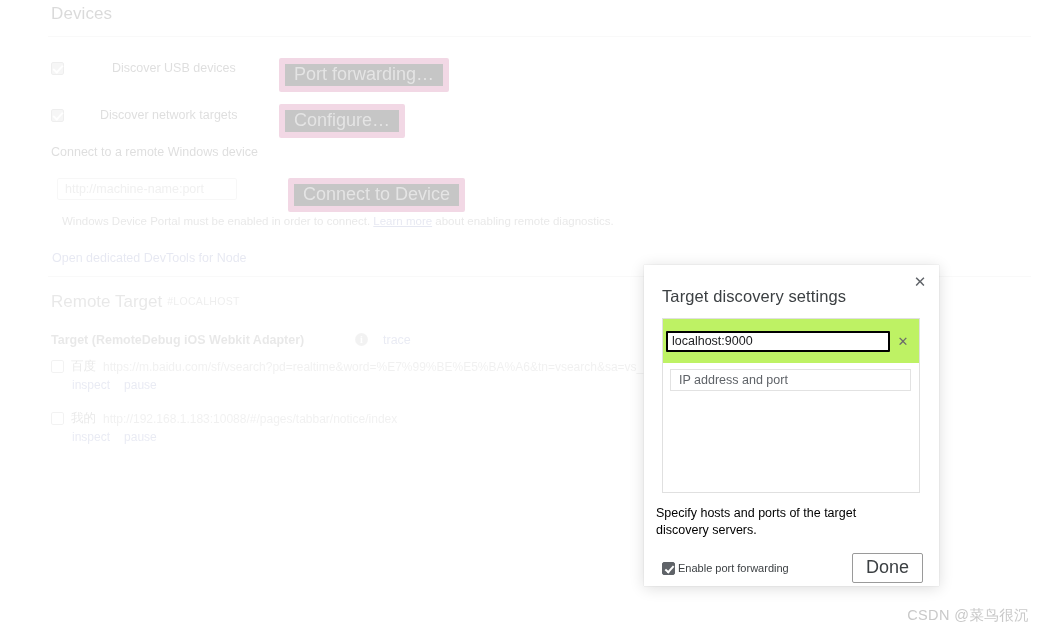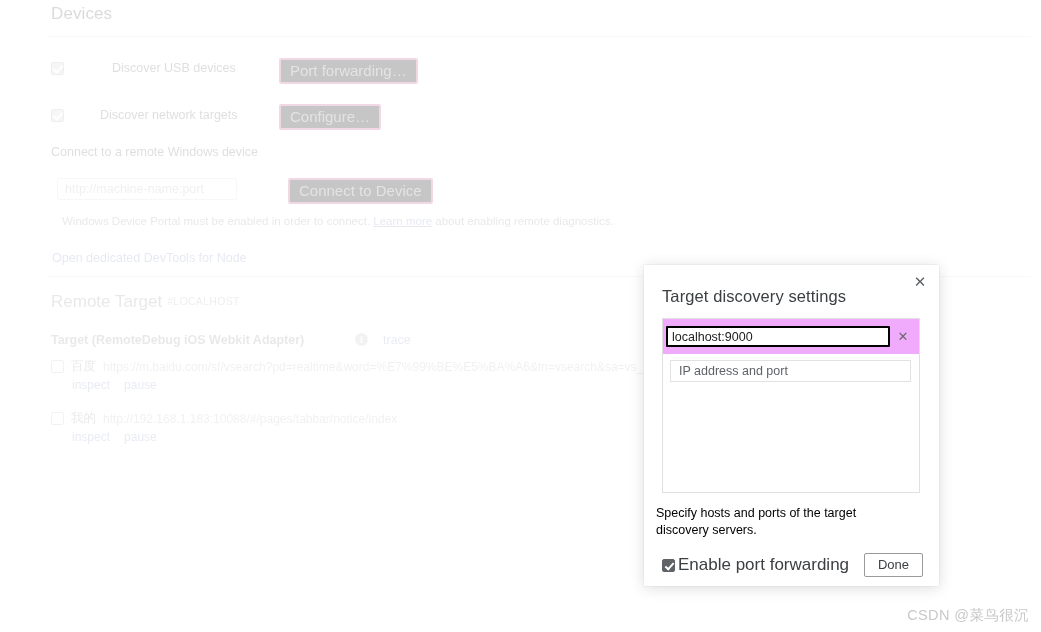--- a/index.html
+++ b/index.html
@@ -66,24 +66,24 @@
     width: 4px; height: 8px;
     border: solid #ffffff;
     border-width: 0 2px 2px 0;
     transform: rotate(42deg);
   }
   .cb.empty { background: #ffffff; border-color: #c9c9c9; }
   .lbl { font-size: 12.5px; color: #6d6d6d; }
 
   .btn {
     position: absolute;
-    border: 2px solid #ec4899;
+    border: 6px solid #ec4899;
     background: #000000;
     color: #8a8a8a;
-    font-size: 15px;
+    font-size: 18px;
     font-family: "Liberation Sans", sans-serif;
     border-radius: 2px;
     padding: 3px 9px 4px;
     line-height: 15px;
     white-space: nowrap;
   }
 
   .section-label {
     position: absolute;
     font-size: 12.5px;
@@ -217,22 +217,22 @@
   .dlg-list {
     position: absolute;
     left: 18px; top: 53px;
     width: 258px; height: 175px;
     border: 1px solid #e0e0e0;
     background: #ffffff;
     overflow: hidden;
   }
   .dlg-row-selected {
     position: relative;
-    height: 35px;
-    background: #f0abfc;
+    height: 44px;
+    background: #bef264;
     display: flex;
     align-items: center;
     padding: 0 3px;
   }
   .dlg-row-selected input {
     flex: 1 1 auto;
     height: 21px;
     border: 2px solid #000000;
     border-radius: 1px;
     background: #ffffff;
@@ -303,28 +303,28 @@
   .cb-dark::after {
     content: "";
     position: absolute;
     left: 4px; top: 1px;
     width: 3px; height: 7px;
     border: solid #ffffff;
     border-width: 0 2px 2px 0;
     transform: rotate(42deg);
   }
   .dlg-cbwrap span {
-    font-size: 17px;
+    font-size: 11px;
     color: #3c4043;
   }
   .done-btn {
     border: 1px solid #9a9a9a;
     background: #ffffff;
     color: #3c4043;
-    font-size: 13px;
+    font-size: 18px;
     padding: 3px 13px 4px;
     border-radius: 2px;
     font-family: "Liberation Sans", sans-serif;
     cursor: pointer;
   }
 
   
   .watermark {
     position: absolute;
     right: 12px; bottom: 7px;

